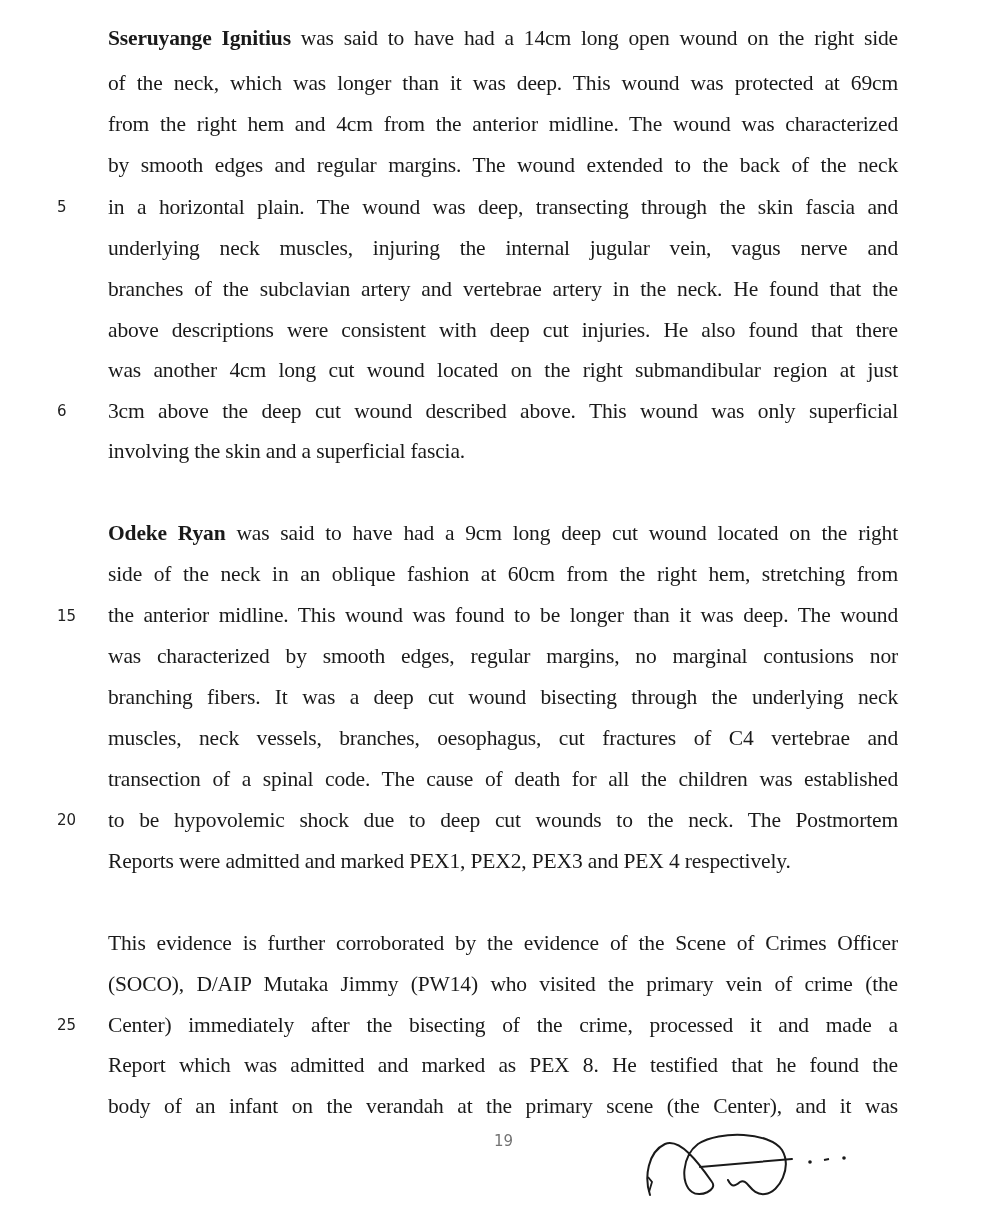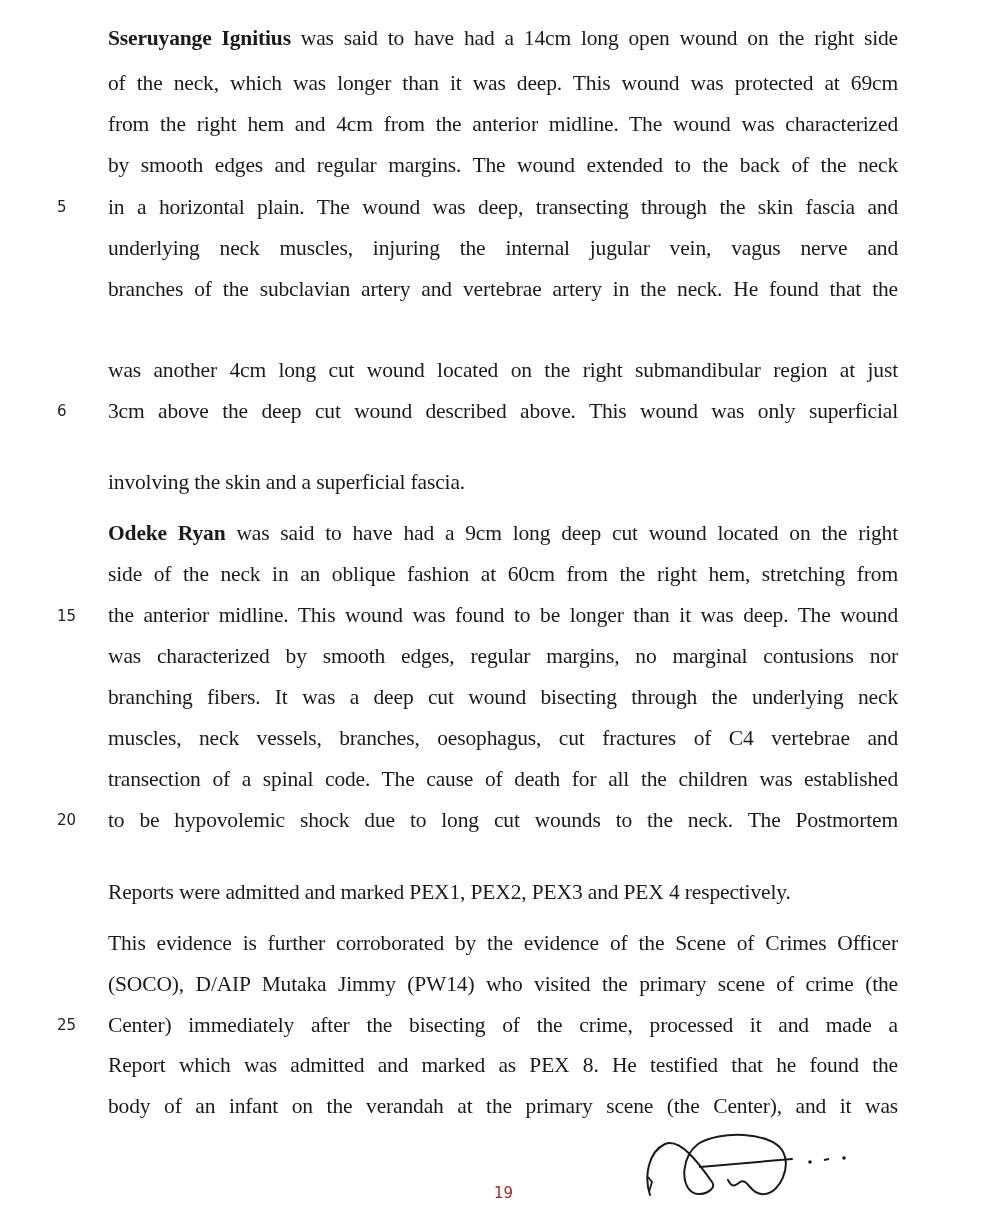--- a/index.html
+++ b/index.html
@@ -11,69 +11,70 @@
     width: 790px;
     font-family: "Liberation Serif", serif;
     font-size: 21.5px;
     line-height: 26px;
     color: #1a1a1a;
     white-space: nowrap;
     text-align: justify;
     text-align-last: justify;
     letter-spacing: -0.15px;
   }
-  .line.last { text-align-last: left; margin-top: 31px; }
+  .line.last { text-align-last: left; }
   .line b { font-weight: bold; }
   .lnum {
     position: absolute;
     left: 57px;
     width: 30px;
     font-family: "DejaVu Sans", sans-serif;
     font-size: 15px;
     line-height: 26px;
     color: #222;
   }
   .pagenum {
     position: absolute;
     left: 494px;
-    top: 1184px;
+    top: 1132px;
     font-family: "DejaVu Sans", sans-serif;
     font-size: 15px;
-    color: #b91c1c;
+    color: #737373;
   }
   .signature { position: absolute; left: 620px; top: 1122px; width: 240px; height: 80px; }
 </style>
 </head>
 <body>
 
 <div class="page">
 
   <div class="line" style="top:25px"><b>Sseruyange Ignitius</b><span> was said to have had a 14cm long open wound on the right side</span></div>
   <div class="line" style="top:70px">of the neck, which was longer than it was deep. This wound was protected at 69cm</div>
   <div class="line" style="top:111px">from the right hem and 4cm from the anterior midline. The wound was characterized</div>
   <div class="line" style="top:152px">by smooth edges and regular margins. The wound extended to the back of the neck</div>
   <div class="line" style="top:194px">in a horizontal plain. The wound was deep, transecting through the skin fascia and</div>
   <div class="line" style="top:235px">underlying neck muscles, injuring the internal jugular vein, vagus nerve and</div>
   <div class="line" style="top:276px">branches of the subclavian artery and vertebrae artery in the neck. He found that the</div>
+  <div class="line" style="top:317px">above descriptions were consistent with deep cut injuries. He also found that there</div>
   <div class="line" style="top:357px">was another 4cm long cut wound located on the right submandibular region at just</div>
   <div class="line" style="top:398px">3cm above the deep cut wound described above. This wound was only superficial</div>
   <div class="line last" style="top:438px">involving the skin and a superficial fascia.</div>
 
   <div class="line" style="top:520px"><b>Odeke Ryan</b><span> was said to have had a 9cm long deep cut wound located on the right</span></div>
   <div class="line" style="top:561px">side of the neck in an oblique fashion at 60cm from the right hem, stretching from</div>
   <div class="line" style="top:602px">the anterior midline. This wound was found to be longer than it was deep. The wound</div>
   <div class="line" style="top:643px">was characterized by smooth edges, regular margins, no marginal contusions nor</div>
   <div class="line" style="top:684px">branching fibers.  It was a deep cut wound bisecting through the underlying neck</div>
   <div class="line" style="top:725px">muscles, neck vessels, branches, oesophagus, cut fractures of C4 vertebrae and</div>
   <div class="line" style="top:766px">transection of a spinal code. The cause of death for all the children was established</div>
-  <div class="line" style="top:807px">to be hypovolemic shock due to long cut wounds to the neck. The Postmortem</div>
+  <div class="line" style="top:807px">to be hypovolemic shock due to deep cut wounds to the neck. The Postmortem</div>
   <div class="line last" style="top:848px">Reports were admitted and marked PEX1, PEX2, PEX3 and PEX 4 respectively.</div>
 
   <div class="line" style="top:930px">This evidence is further corroborated by the evidence of the Scene of Crimes Officer</div>
-  <div class="line" style="top:971px">(SOCO), D/AIP Mutaka Jimmy (PW14) who visited the primary scene of crime (the</div>
+  <div class="line" style="top:971px">(SOCO), D/AIP Mutaka Jimmy (PW14) who visited the primary vein of crime (the</div>
   <div class="line" style="top:1012px">Center) immediately after the bisecting of the crime, processed it and made a</div>
   <div class="line" style="top:1052px">Report which was admitted and marked as PEX 8. He testified that he found the</div>
   <div class="line" style="top:1093px">body of an infant on the verandah at the primary scene (the Center), and it was</div>
 
   <div class="lnum" style="top:194px">5</div>
   <div class="lnum" style="top:398px">6</div>
   <div class="lnum" style="top:603px">15</div>
   <div class="lnum" style="top:807px">20</div>
   <div class="lnum" style="top:1012px">25</div>
 

